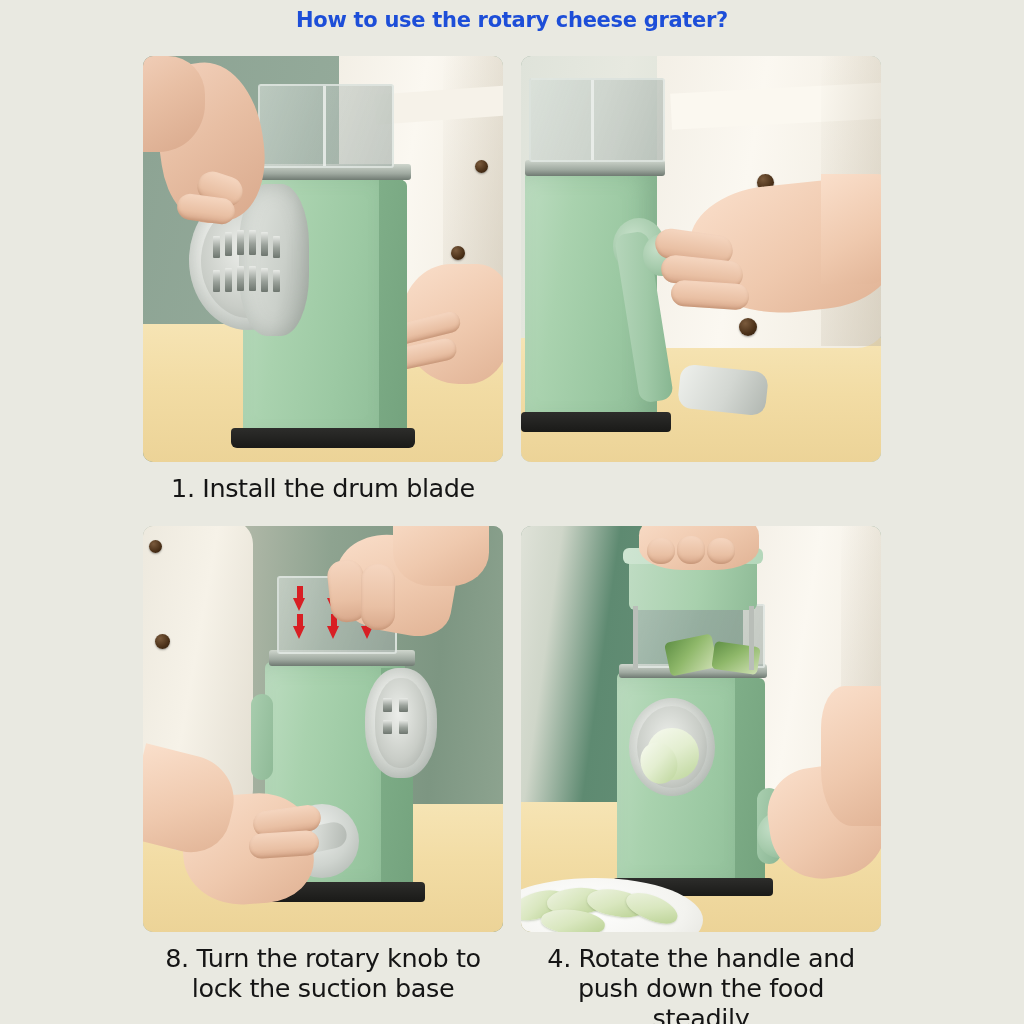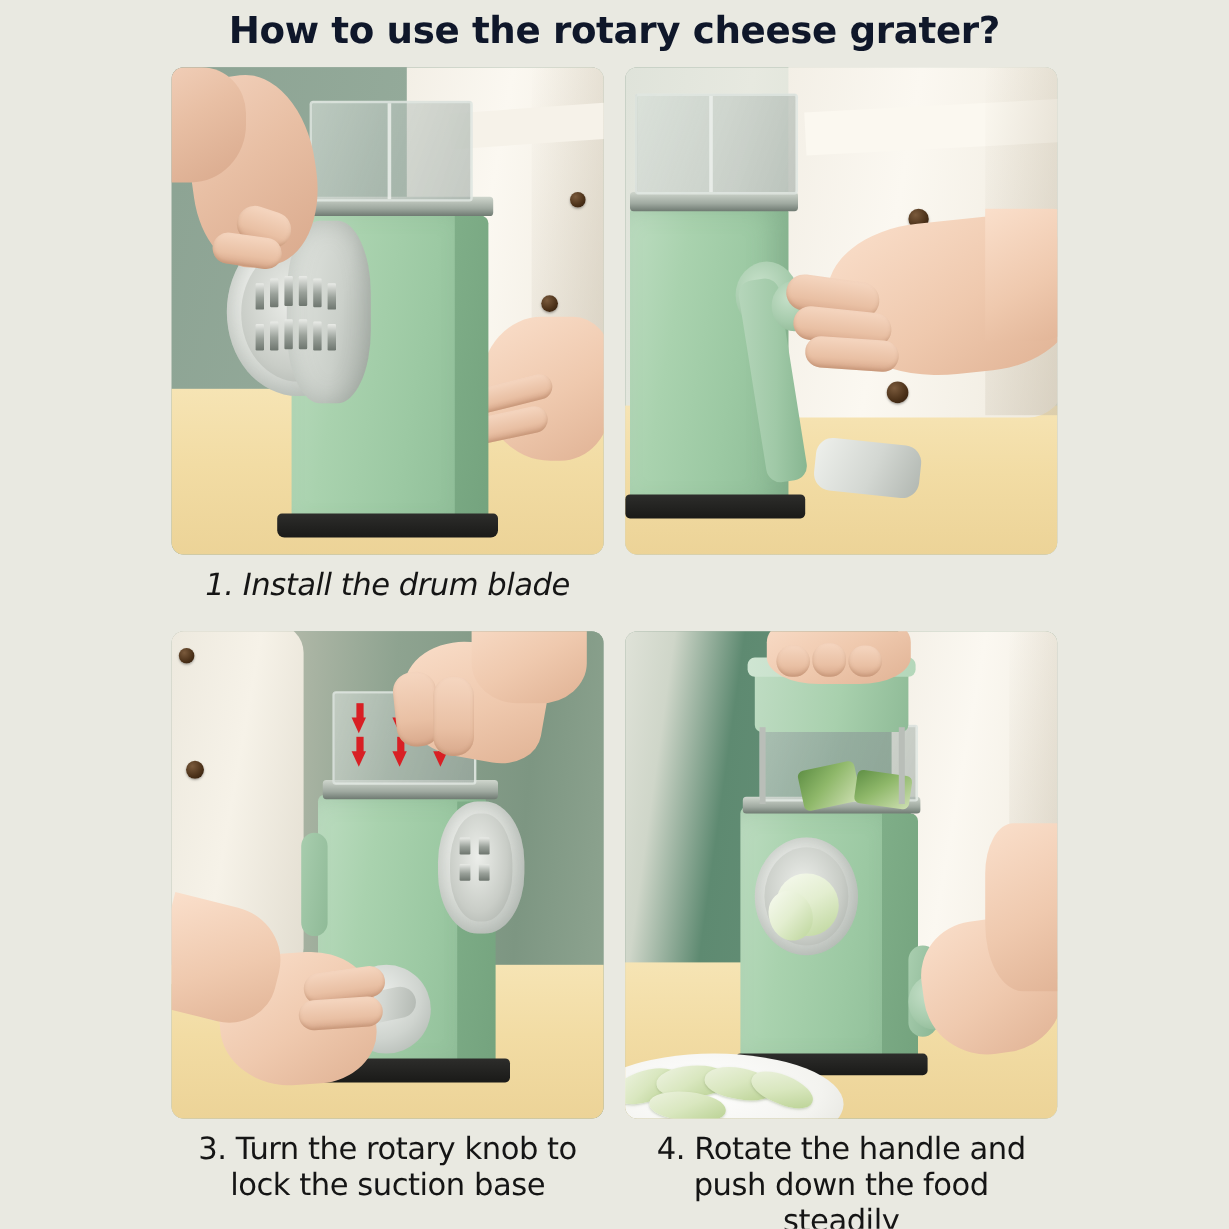--- a/index.html
+++ b/index.html
@@ -21,40 +21,40 @@
     background: #e9e9e1;
   }
 
   
   .title {
     position: absolute;
     left: 0;
     top: 8px;
     width: 1024px;
     text-align: center;
-    font-size: 31px;
+    font-size: 21px;
     font-weight: 700;
     letter-spacing: -0.3px;
-    color: #0f172a;
+    color: #1d4ed8;
     font-family: "DejaVu Sans", sans-serif;
   }
 
   
   .grid {
     position: absolute;
     left: 143px;
     top: 56px;
     width: 740px;
     height: 930px;
   }
   .step {
     position: absolute;
     width: 360px;
   }
-  .step-1 { left: 0px;   top: 0px; font-style: italic;   }
+  .step-1 { left: 0px;   top: 0px;   }
   .step-2 { left: 378px; top: 0px;   }
   .step-3 { left: 0px;   top: 470px; }
   .step-4 { left: 378px; top: 470px; }
 
   .photo {
     position: relative;
     width: 360px;
     height: 406px;
     border-radius: 10px;
     overflow: hidden;
@@ -391,21 +391,21 @@
         <div class="finger" style="left:110px;top:282px;width:68px;height:26px;border-radius:15px;transform:rotate(-8deg);"></div>
         <div class="finger" style="left:106px;top:306px;width:70px;height:25px;border-radius:15px;transform:rotate(-4deg);"></div>
 
         <div class="skin-light" style="left:192px;top:10px;width:120px;height:96px;border-radius:46% 38% 30% 44%;
                     transform:rotate(10deg);"></div>
         <div class="skin-light" style="left:250px;top:-24px;width:96px;height:84px;border-radius:0 0 40% 40%;"></div>
         <div class="finger" style="left:186px;top:34px;width:36px;height:62px;border-radius:16px;transform:rotate(-6deg);"></div>
         <div class="finger" style="left:218px;top:38px;width:34px;height:66px;border-radius:16px;"></div>
 
       </div>
-      <div class="caption">3. Turn the rotary knob to
+      <div class="caption">8. Turn the rotary knob to
 lock the suction base</div>
     </div>
 
     <div class="step step-4">
       <div class="photo">
 
         <div class="wall" style="background:linear-gradient(98deg,#dfe2d8 0%,#cfd6c9 10%,#5e8a71 24%,#699279 55%,#87a98d 72%,#dee1d6 100%);"></div>
 
         <div class="table" style="top:276px;height:132px;"></div>
 

